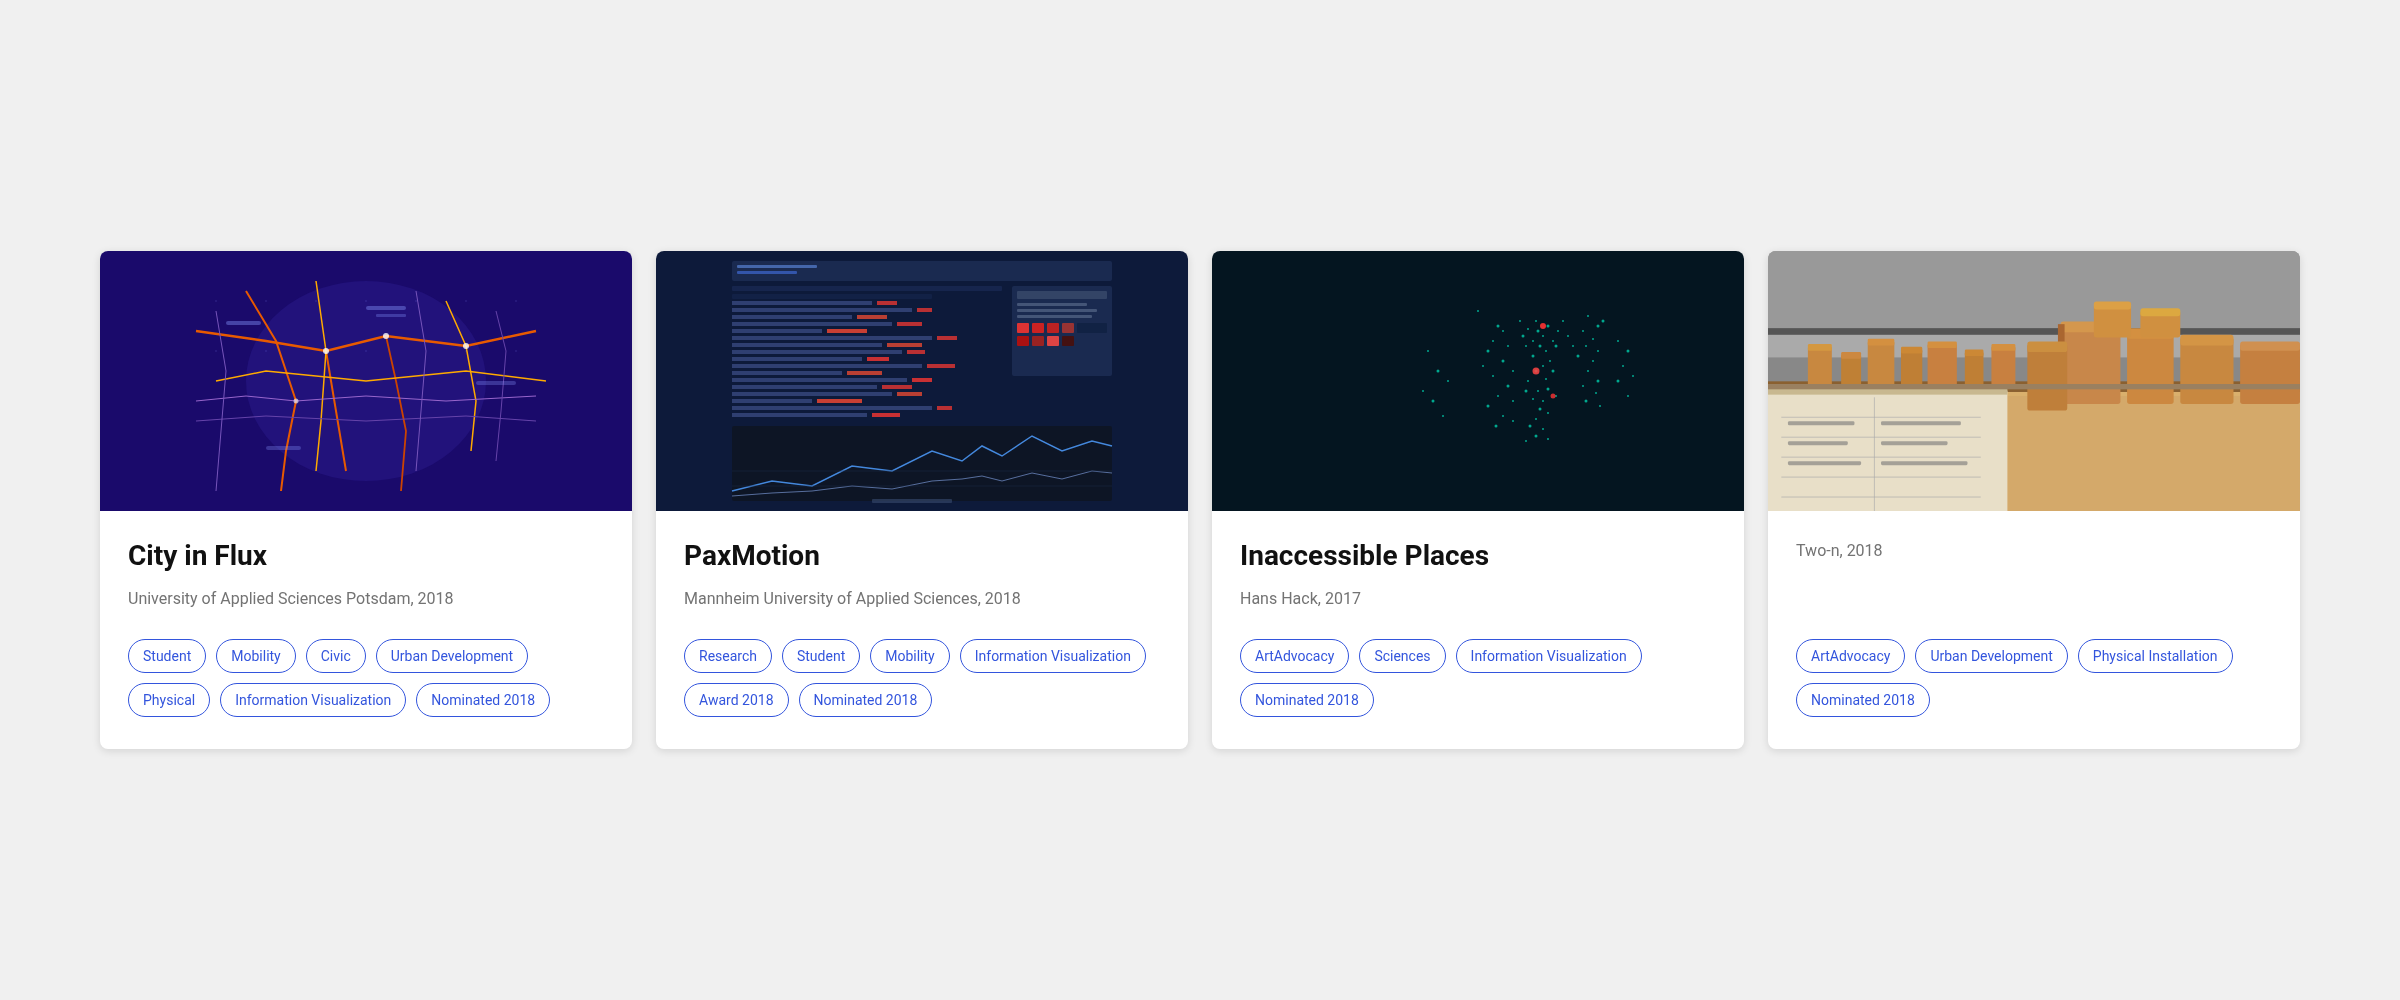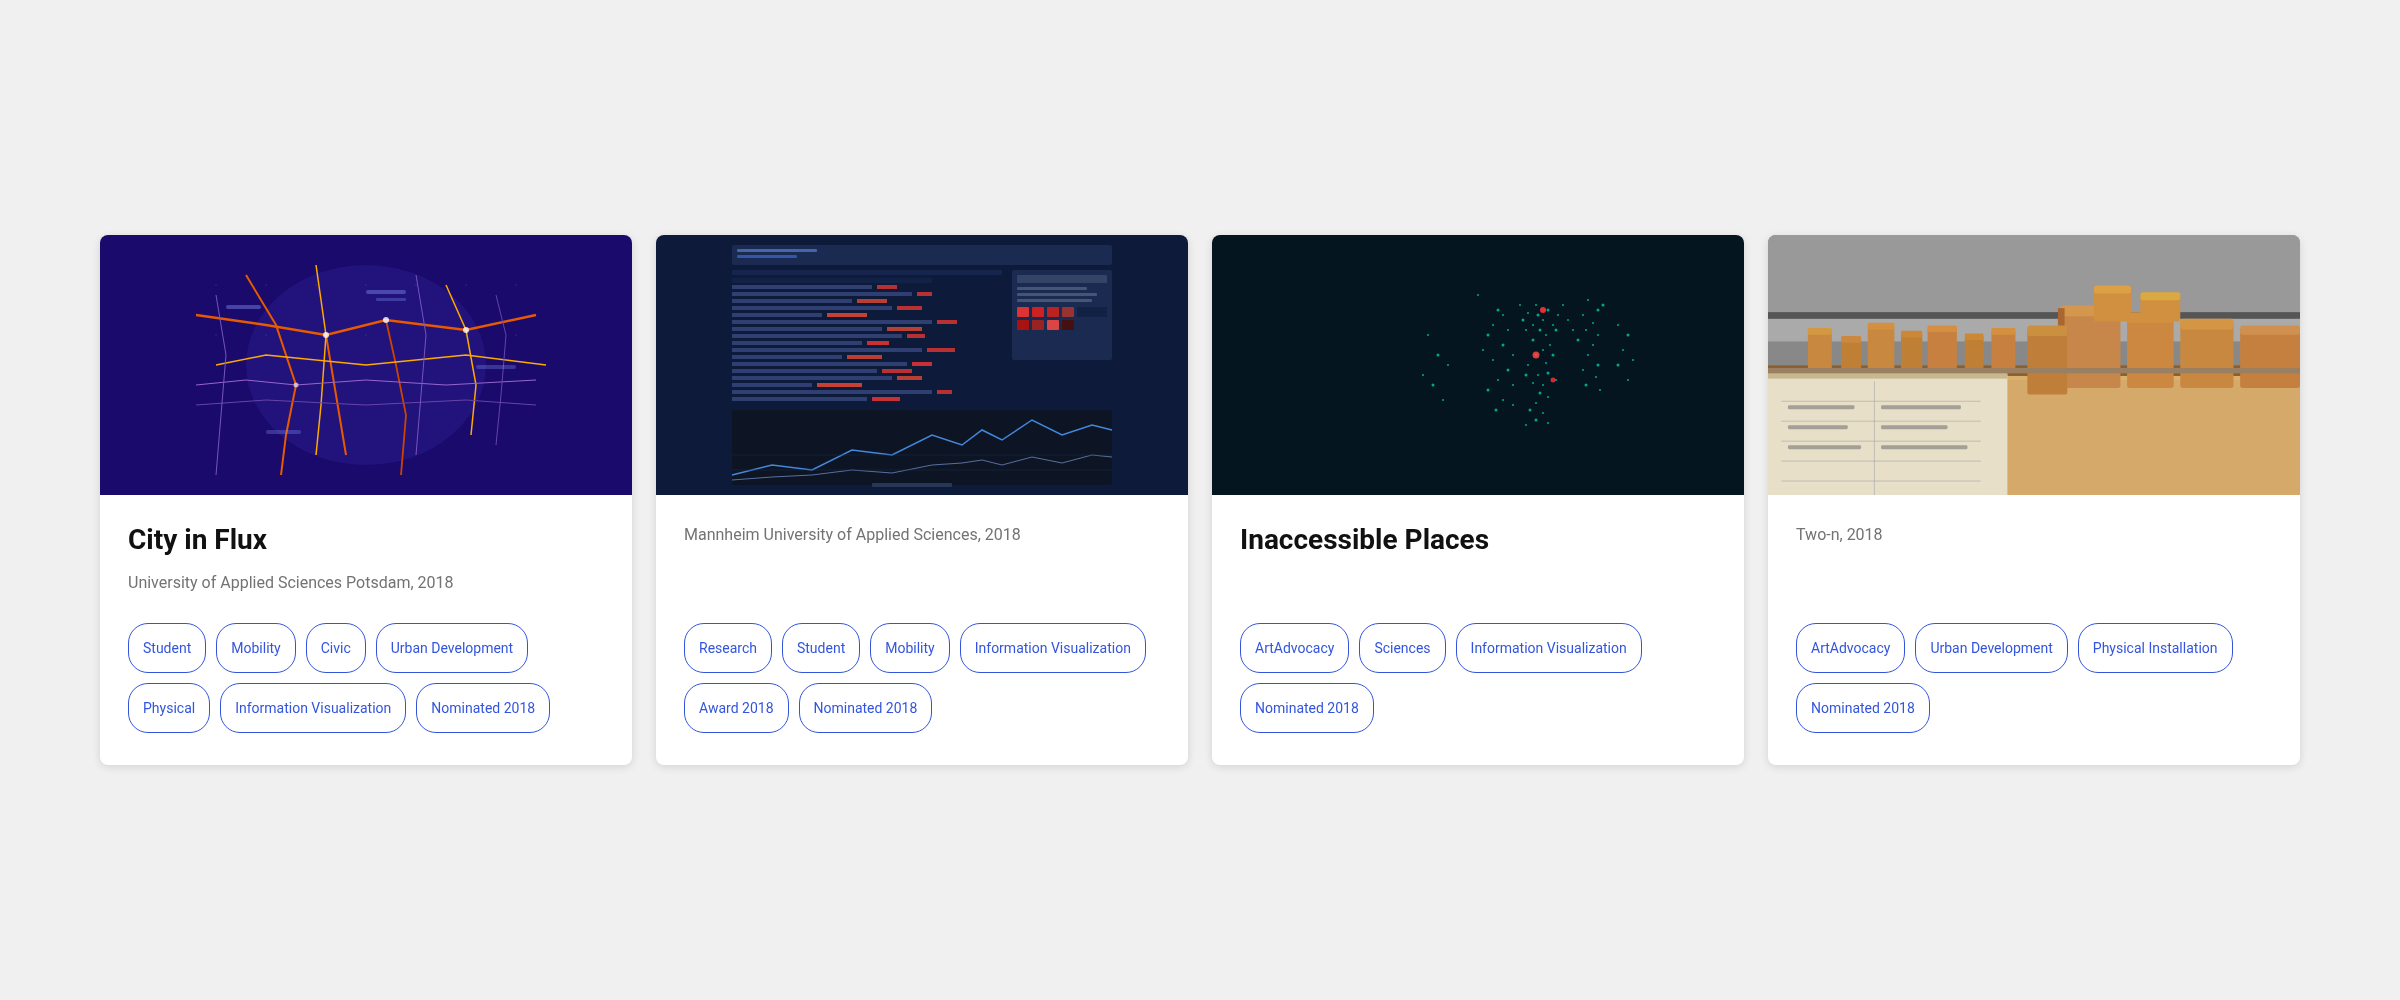--- a/index.html
+++ b/index.html
@@ -80,21 +80,21 @@
     .tags {
       display: flex;
       flex-wrap: wrap;
       gap: 10px;
       margin-top: auto;
     }
     .tag {
       border: 1.5px solid #3355dd;
       color: #3355dd;
       border-radius: 20px;
-      padding: 16px 14px;
+      padding: 8px 14px;
       font-size: 14px;
       white-space: nowrap;
       background: transparent;
     }
   </style>
 </head>
 <body>
 
 <div class="cards-container">
 
@@ -232,20 +232,21 @@
         <polyline points="10,240 50,230 90,235 130,215 170,220 210,200 240,210 260,195 280,205 310,185 340,200 370,190 390,195" stroke="#4488dd" stroke-width="1.5" fill="none"></polyline>
         <polyline points="10,245 50,242 90,240 130,235 170,238 210,230 240,228 260,225 280,230 310,222 340,228 370,220 390,222" stroke="#88aaee" stroke-width="1" fill="none" opacity="0.6"></polyline>
 
         <line x1="10" y1="220" x2="390" y2="220" stroke="#1e2e4a" stroke-width="0.5"></line>
         <line x1="10" y1="235" x2="390" y2="235" stroke="#1e2e4a" stroke-width="0.5"></line>
 
         <rect x="150" y="248" width="80" height="4" fill="#334466" rx="1" opacity="0.7"></rect>
       </svg>
     </div>
     <div class="card-body">
+      <h2 class="card-title">PaxMotion</h2>
       <p class="card-subtitle">Mannheim University of Applied Sciences, 2018</p>
       <div class="tags">
         <span class="tag">Research</span>
         <span class="tag">Student</span>
         <span class="tag">Mobility</span>
         <span class="tag">Information Visualization</span>
         <span class="tag">Award 2018</span>
         <span class="tag">Nominated 2018</span>
       </div>
     </div>
@@ -345,20 +346,21 @@
           <circle cx="350" cy="145" r="1"></circle>
         </g>
 
         <circle cx="265" cy="75" r="3" fill="#ff3333" opacity="0.9"></circle>
         <circle cx="258" cy="120" r="3.5" fill="#ff4444" opacity="0.85"></circle>
         <circle cx="275" cy="145" r="2.5" fill="#ff3333" opacity="0.8"></circle>
       </svg>
     </div>
     <div class="card-body">
       <h2 class="card-title">Inaccessible Places</h2>
+      <p class="card-subtitle">Hans Hack, 2017</p>
       <div class="tags">
         <span class="tag">ArtAdvocacy</span>
         <span class="tag">Sciences</span>
         <span class="tag">Information Visualization</span>
         <span class="tag">Nominated 2018</span>
       </div>
     </div>
   </div>
 
   <div class="card">

